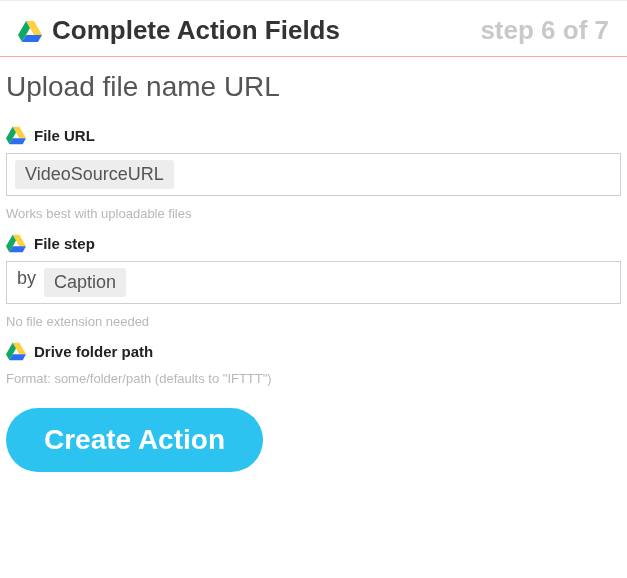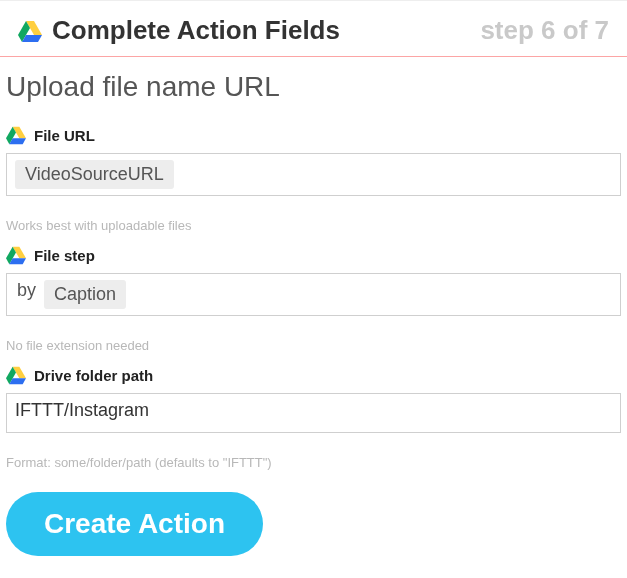--- a/index.html
+++ b/index.html
@@ -90,21 +90,21 @@
     outline: none;
     font-size: 18px;
     color: #333;
     width: 100%;
     background: transparent;
     font-family: inherit;
   }
   .hint {
     font-size: 13px;
     color: #b8b8b8;
-    margin-top: 22px;
+    margin-top: 10px;
   }
   .create-btn {
     margin: 22px 6px 0 6px;
     background: #2dc3f0;
     color: #fff;
     border: none;
     border-radius: 40px;
     font-size: 28px;
     font-weight: 700;
     padding: 16px 38px;
@@ -177,23 +177,20 @@
 
 <div class="field-block">
   <div class="field-label-row">
     <span class="drive-icon-sm">
       <svg viewBox="0 0 24 24" width="20" height="20">
           <use href="#gdrive"></use>
         </svg>
     </span>
     <span class="field-label">Drive folder path</span>
   </div>
-  <div class="field-box">
-    <input class="plain-input" type="text" value="IFTTT/Instagram" style="">
-  </div>
   <div class="hint">Format: some/folder/path (defaults to "IFTTT")</div>
 </div>
 
 <button class="create-btn">
   <span>Create Action</span>
 </button>
 
 
 
 

